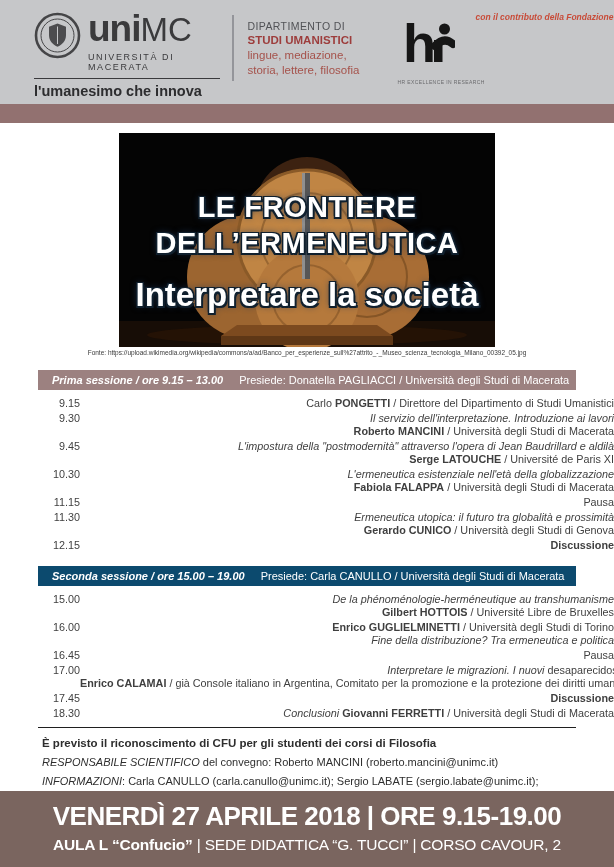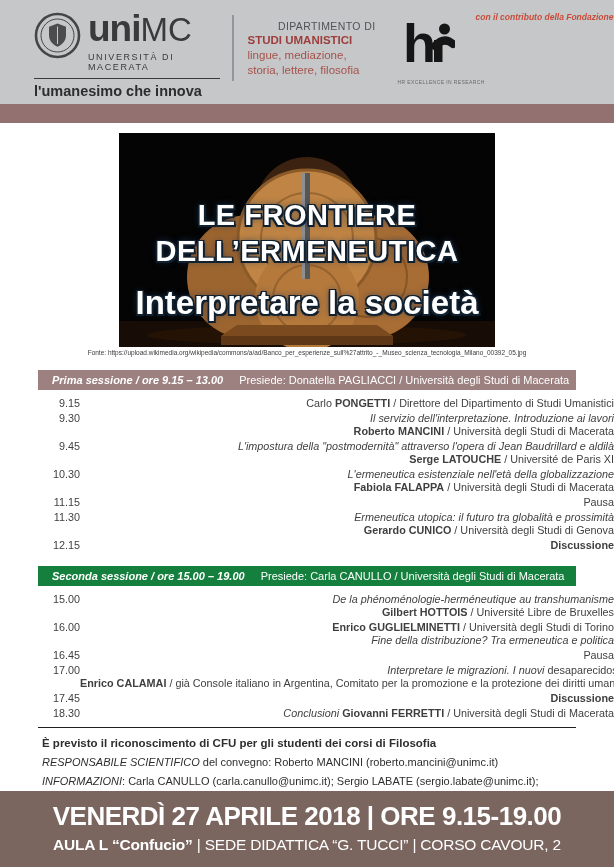--- a/index.html
+++ b/index.html
@@ -14,41 +14,41 @@
   .seal { flex:none; margin-right:7px; }
   .unimc-word { padding-top:2px; }
   .unimc-text { color:#3a3a3c; line-height:30px; letter-spacing:-1px; }
   .unimc-text .uni { font-weight:bold; font-size:37px; }
   .unimc-text .mc { font-weight:400; font-size:33px; letter-spacing:0; }
   .unimc-sub { font-size:9px; letter-spacing:1.6px; color:#3a3a3c; margin-top:1px; }
   .unimc-rule { border-top:1.6px solid #3a3a3c; margin-top:6px; }
   .unimc-tagline { font-weight:bold; font-size:14.5px; color:#2d2d2f; margin-top:4px; }
   .vdiv { width:1.5px; height:66px; background:#94959a; margin:3px 14px 0 12px; flex:none; }
   .dept { padding-top:7px; width:128px; flex:none; }
-  .dept-l1 { font-size:10.5px; letter-spacing:0.4px; color:#515256; line-height:14px;text-align:right; }
+  .dept-l1 { font-size:10.5px; letter-spacing:0.4px; color:#515256; line-height:14px; }
   .dept-l2 { font-size:11.5px; font-weight:bold; color:#9d3d3c; line-height:15px; }
   .dept-l3, .dept-l4 { font-size:11.5px; color:#a5524b; line-height:15px; }
   .hrlogo { flex:none; margin:4px 10px 0 22px; text-align:center; width:62px; }
   .hr-caption { font-size:5px; letter-spacing:0.4px; color:#6a6a6d; margin-top:3px; white-space:nowrap; }
   .fond { flex:none; width:146px; margin-left:2px; }
   .fond-caption { font-size:8.5px; font-style:italic; font-weight:bold; color:#c84b38; text-align:center; margin-bottom:3px; white-space:nowrap; }
   .lavoro-box { position:relative; width:142px; height:58px; background:#fff; }
   .lavoro-square { position:absolute; right:0; top:0; width:58px; height:58px; }
   .lavoro-text { position:absolute; left:3px; bottom:2px; font-size:10.5px; font-weight:bold; white-space:nowrap; letter-spacing:-0.3px; }
   .lv-navy { color:#1d2c4e; }
   .lv-grey { color:#8c9cb4; font-weight:600; }
   .lv-green { color:#6abf2e; }
 
   
   .bar-top { height:19px; background:#927170; }
 
   
   .banner { position:relative; width:376px; height:214px; margin:10px auto 0; background:#040404; }
   .banner svg { display:block; }
-  .banner-text { position:absolute; left:-20px; right:-20px; top:64px; text-align:center; color:#fff; }
+  .banner-text { position:absolute; left:-20px; right:-20px; top:56px; text-align:center; color:#fff; }
   .bt1 { font-size:29px; font-weight:bold; line-height:36px; letter-spacing:0.5px;
          text-shadow:2px 2px 0 #10202e, -1.5px -1.5px 0 #10202e, 1.5px -1.5px 0 #10202e, -1.5px 1.5px 0 #10202e, 0 0 7px rgba(25,50,85,.9); }
   .bt2 { font-size:33px; font-weight:bold; margin-top:15px; white-space:nowrap;
          text-shadow:2px 2px 0 #10202e, -1.5px -1.5px 0 #10202e, 1.5px -1.5px 0 #10202e, -1.5px 1.5px 0 #10202e, 0 0 7px rgba(25,50,85,.9); }
   .fonte { text-align:center; font-size:6.5px; color:#3a3a3a; margin-top:2px; white-space:nowrap; }
 
   
   .session-bar { width:538px; margin:14px auto 0; background:#9c8180; color:#fff; padding:4px 6px 4px 14px; font-size:11px; white-space:nowrap; }
   .session-bar + .sched { margin-top:7px;text-align:right; }
   .session-bar .session-title { font-style:italic; font-weight:bold; margin-right:16px; }
@@ -194,21 +194,21 @@
             <div class="line"><span class="b">Gerardo CUNICO</span><span> / Università degli Studi di Genova</span></div>
           </div>
         </div>
         <div class="sched-item">
           <div class="time">12.15</div>
           <div class="lines">
             <div class="line"><span class="b">Discussione</span></div>
           </div>
         </div>
       </div>
-      <div class="session-bar" style="background: #15803d;"><span class="session-title">Seconda sessione / ore 15.00 – 19.00</span><span class="session-chair">Presiede: Carla CANULLO / Università degli Studi di Macerata</span></div>
+      <div class="session-bar" style="background: #0c4a6e;"><span class="session-title">Seconda sessione / ore 15.00 – 19.00</span><span class="session-chair">Presiede: Carla CANULLO / Università degli Studi di Macerata</span></div>
       <div class="sched">
         <div class="sched-item">
           <div class="time">15.00</div>
           <div class="lines">
             <div class="line"><span class="i">De la phénoménologie-herméneutique au transhumanisme</span></div>
             <div class="line"><span class="b">Gilbert HOTTOIS</span><span> / Université Libre de Bruxelles</span></div>
           </div>
         </div>
         <div class="sched-item">
           <div class="time">16.00</div>

